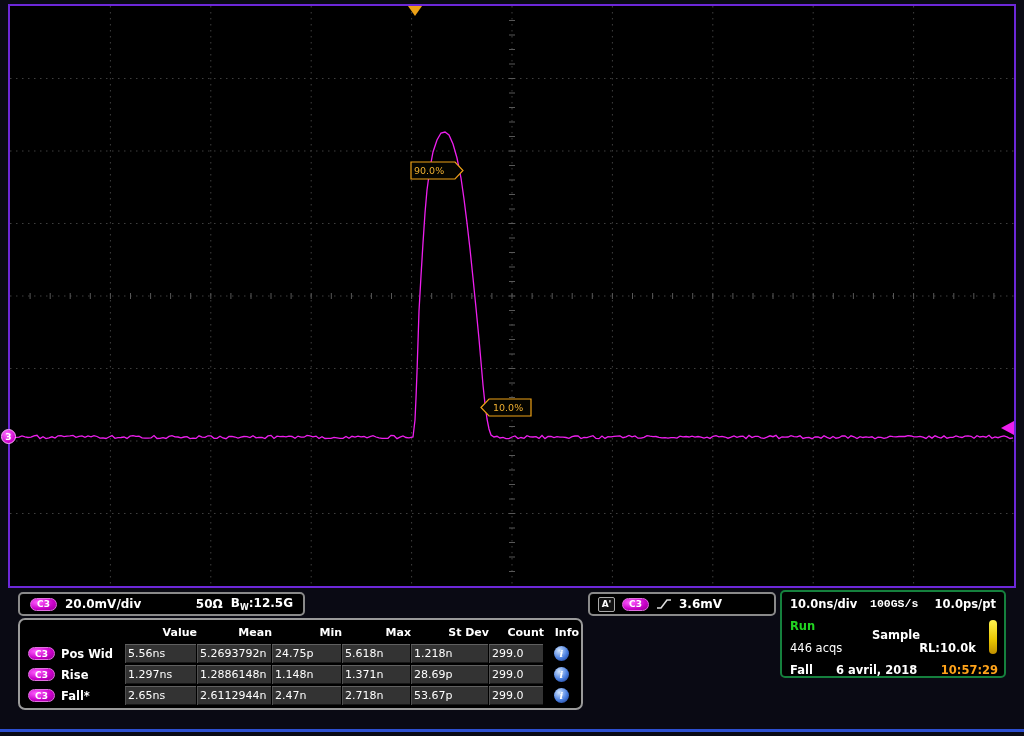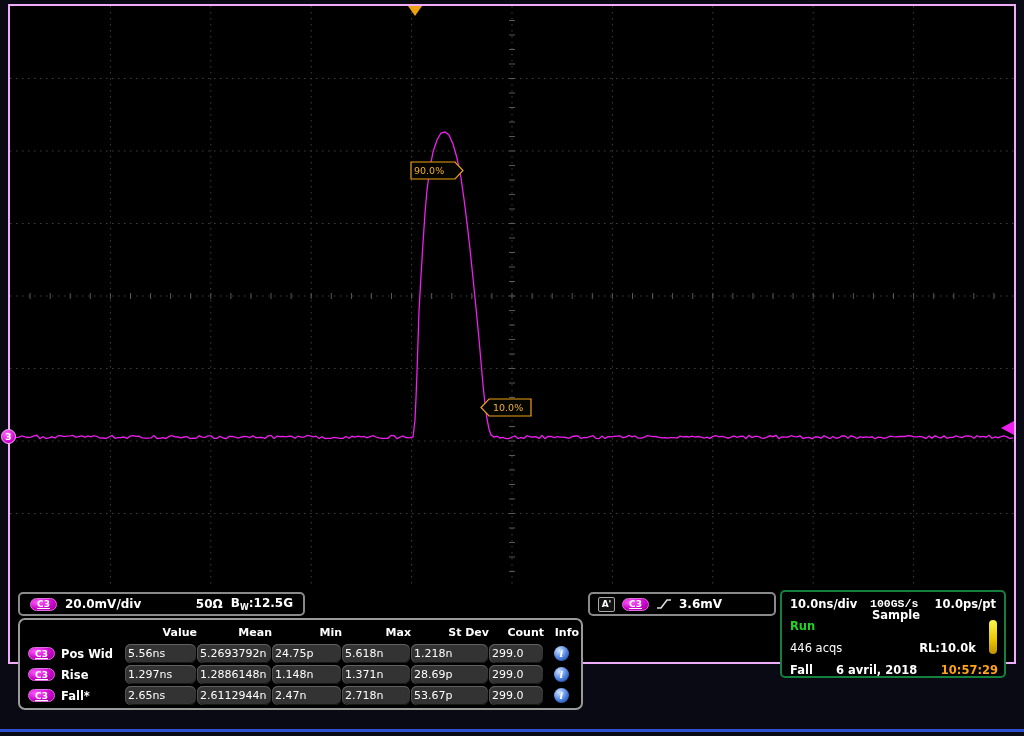--- a/index.html
+++ b/index.html
@@ -1,22 +1,22 @@
 <!DOCTYPE html>
 <html><head>
 <meta charset="utf-8">
 <style>
   * { box-sizing: border-box; }
   body { margin:0; background:#04040a; }
   .screen { position:relative; width:1024px; height:736px; background:#0a0a14;
             font-family:"DejaVu Sans", sans-serif; overflow:hidden; }
 
   
-  .graticule { position:absolute; left:8px; top:4px; width:1008px; height:660px;
-               border:2px solid #f0abfc; background:#000; }
+  .graticule { position:absolute; left:8px; top:4px; width:1008px; height:584px;
+               border:2px solid #6d28d9; background:#000; }
   .gridline { stroke:#3f3f3f; stroke-width:1; stroke-dasharray:1.5 4.5; }
   .tick { stroke:#585858; stroke-width:1; }
   .wave { fill:none; stroke:#ee1fee; stroke-width:1.3; }
   .trig { fill:#eda117; }
   .flag { fill:#050500; stroke:#eda117; stroke-width:1.2; }
   .flagtext { fill:#f0b030; font-size:9.5px; font-family:"DejaVu Sans",sans-serif; }
   .wavearrow { fill:#ee1fee; }
 
   .ch-marker { position:absolute; left:1px; top:429px; width:15px; height:15px; border-radius:50%;
                background:radial-gradient(circle at 35% 30%, #ff70ff, #cc00cc 70%);
@@ -27,21 +27,21 @@
   .chbox, .trigbox { position:absolute; top:592px; height:24px; background:#000;
                border:2px solid #8a8a8a; border-radius:5px; display:flex; align-items:center; }
   .chbox { left:18px; width:287px; gap:8px; padding:0 10px; }
   .trigbox { left:588px; width:188px; gap:7px; padding:0 8px; }
   .btext { color:#fff; font-weight:bold; font-size:12px; white-space:nowrap; }
   .btext sub { font-size:8px; }
   .spacer { flex:1; }
   .pill { display:inline-flex; align-items:center; justify-content:center; width:27px; height:13px;
           border-radius:7px; flex:0 0 auto;
           background:radial-gradient(ellipse at 30% 30%, #ff5fff, #c800c8 60%, #900090);
-          border:1px solid #e070e0; color:#fff; font-size:9px; font-weight:bold;text-decoration:underline; }
+          border:1px solid #e070e0; color:#fff; font-size:9px; font-weight:bold; }
   .abadge { width:17px; height:15px; background:#111; border:1px solid #aaa; color:#fff;
             font-size:9px; font-weight:bold; display:flex; align-items:center; justify-content:center;
             border-radius:2px; flex:0 0 auto; }
 
   
   .hpanel { position:absolute; left:780px; top:590px; width:226px; height:88px; background:#000;
             border:2px solid #15803d; border-radius:5px; color:#fff; font-size:11.5px; }
   .hp { position:absolute; font-weight:bold; white-space:nowrap; }
   .hp.normal { font-weight:normal; }
   .hp.run { color:#22d422; }
@@ -52,21 +52,21 @@
   
   .meastable { position:absolute; left:18px; top:618px; width:565px; height:92px; background:#000;
                border:2px solid #9a9a9a; border-radius:7px; padding:2px 2px 0 2px; }
   .mrow { display:grid; grid-template-columns:103px 72px 75px 70px 69px 78px 55px 1fr;
           align-items:center; height:21px; }
   .hcell { color:#fff; font-weight:bold; font-size:11px; text-align:right; }
   .mlabel { display:flex; align-items:center; gap:6px; padding-left:6px; color:#fff;
             font-weight:bold; font-size:11.5px; white-space:nowrap; }
   .mcell { background:#333; color:#fff; font-size:11px; height:19px; line-height:19px;
            padding-left:3px; margin-right:1px; overflow:hidden; white-space:nowrap;
-           box-shadow:inset 0 1px 0 #606060, inset 1px 0 0 #505050, inset 0 -1px 0 #161616;border-radius:6px; }
+           box-shadow:inset 0 1px 0 #606060, inset 1px 0 0 #505050, inset 0 -1px 0 #161616; }
   .info { width:15px; height:15px; border-radius:50%; margin:0 auto;
           background:radial-gradient(circle at 35% 30%, #cfe4ff, #4a7fe0 55%, #16317e);
           display:flex; align-items:center; justify-content:center; }
   .info span { color:#fff; font-size:10px; font-style:italic; font-weight:bold;
                font-family:"DejaVu Serif", serif; line-height:1; }
 
   .bottomline { position:absolute; left:0; top:729px; width:1024px; height:3px; background:#2d4fd0; }
 </style>
 </head>
 <body>
@@ -212,21 +212,21 @@
       <path d="M1 10 H5 L11 2 H15" fill="none" stroke="#ddd" stroke-width="1.6"></path>
     </svg>
     <span class="btext">3.6mV</span>
   </div>
 
   <div class="hpanel">
     <span class="hp" style="left:8px; top:5px;">10.0ns/div</span>
     <span class="hp" style="left:88px; top:5px;font-family:Liberation Mono, monospace;">100GS/s</span>
     <span class="hp" style="right:8px; top:5px;">10.0ps/pt</span>
     <span class="hp run" style="left:8px; top:27px;">Run</span>
-    <span class="hp" style="left:90px; top:16px;text-align:right;">Sample</span>
+    <span class="hp" style="left:90px; top:36px;text-align:right;">Sample</span>
     <span class="hp normal" style="left:8px; top:49px;">446 acqs</span>
     <span class="hp" style="right:28px; top:49px;">RL:10.0k</span>
     <span class="hp" style="left:8px; top:71px;">Fall</span>
     <span class="hp" style="left:54px; top:71px;">6 avril, 2018</span>
     <span class="hp time" style="right:6px; top:71px;">10:57:29</span>
     <div class="thermo"></div>
   </div>
 
   <div class="meastable">
     <div class="mrow">

